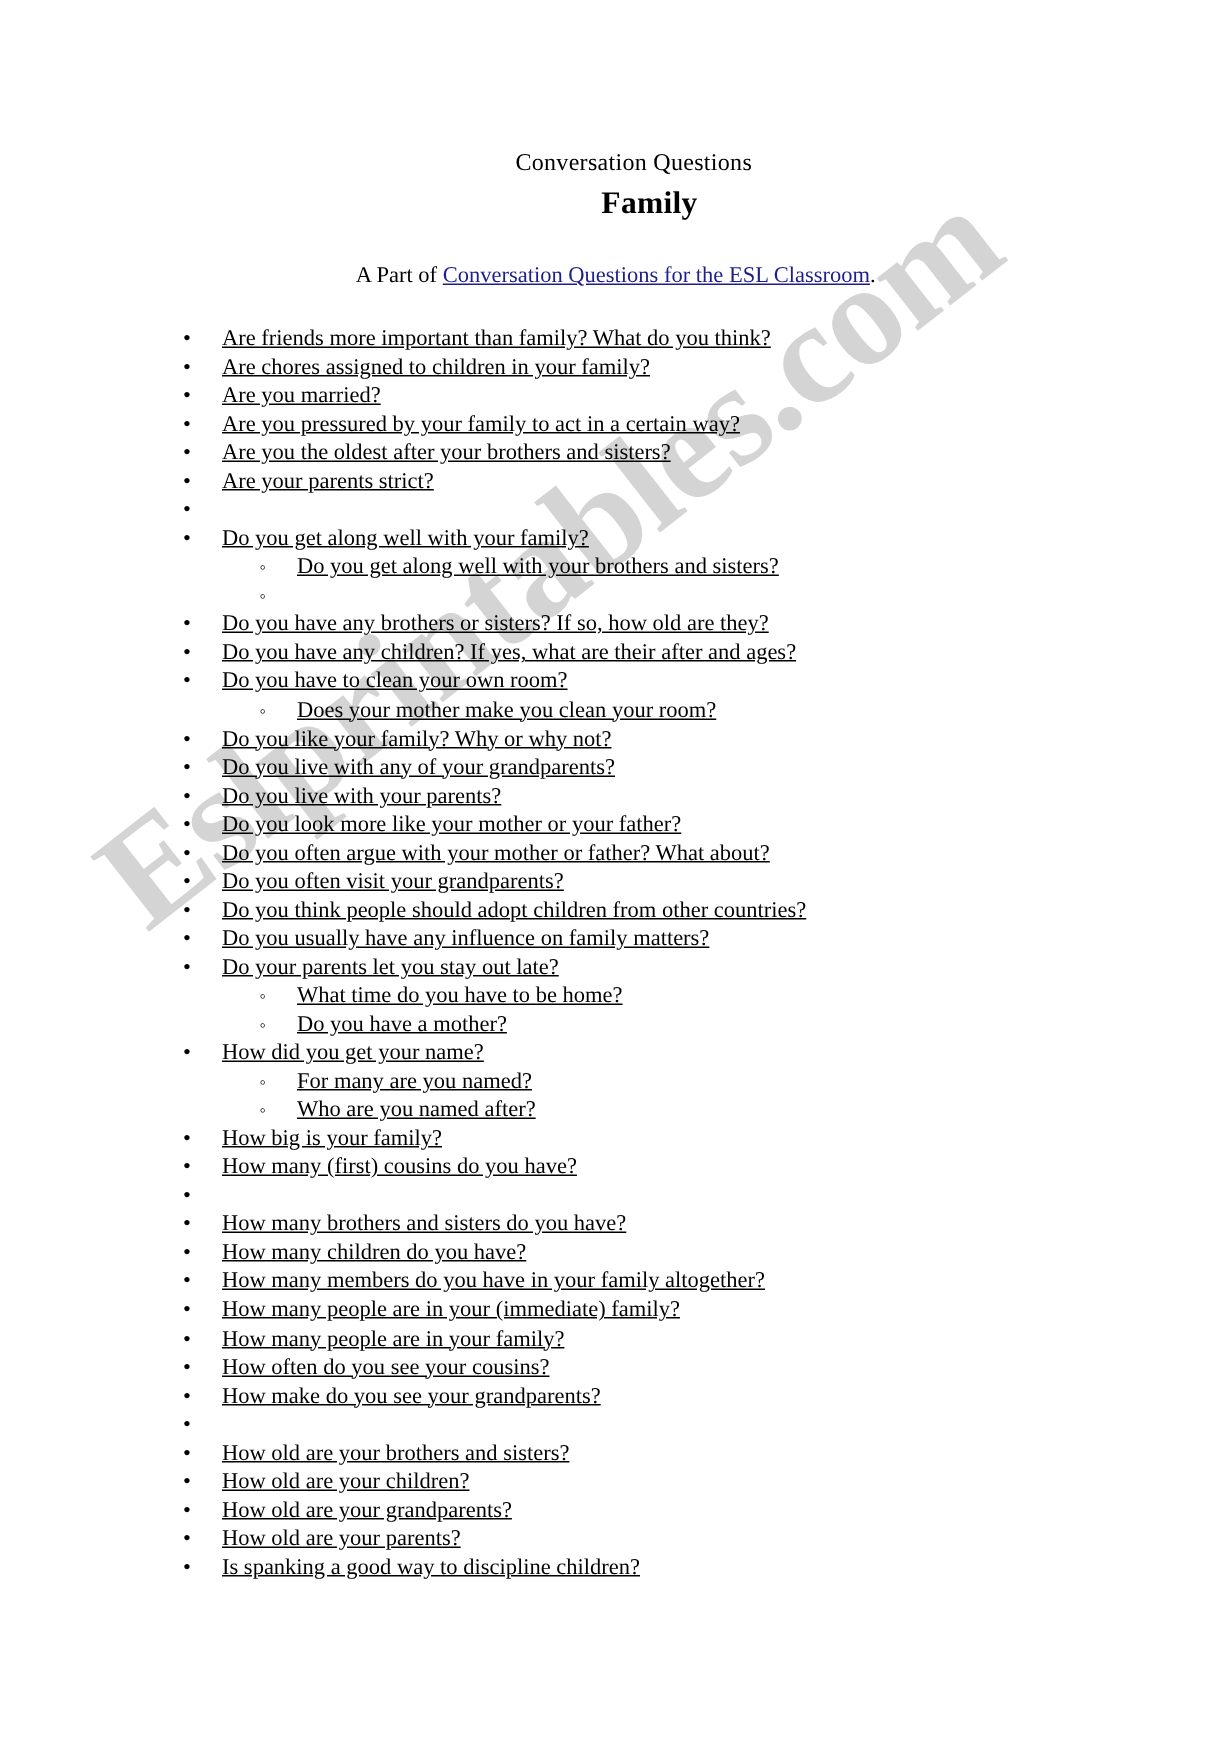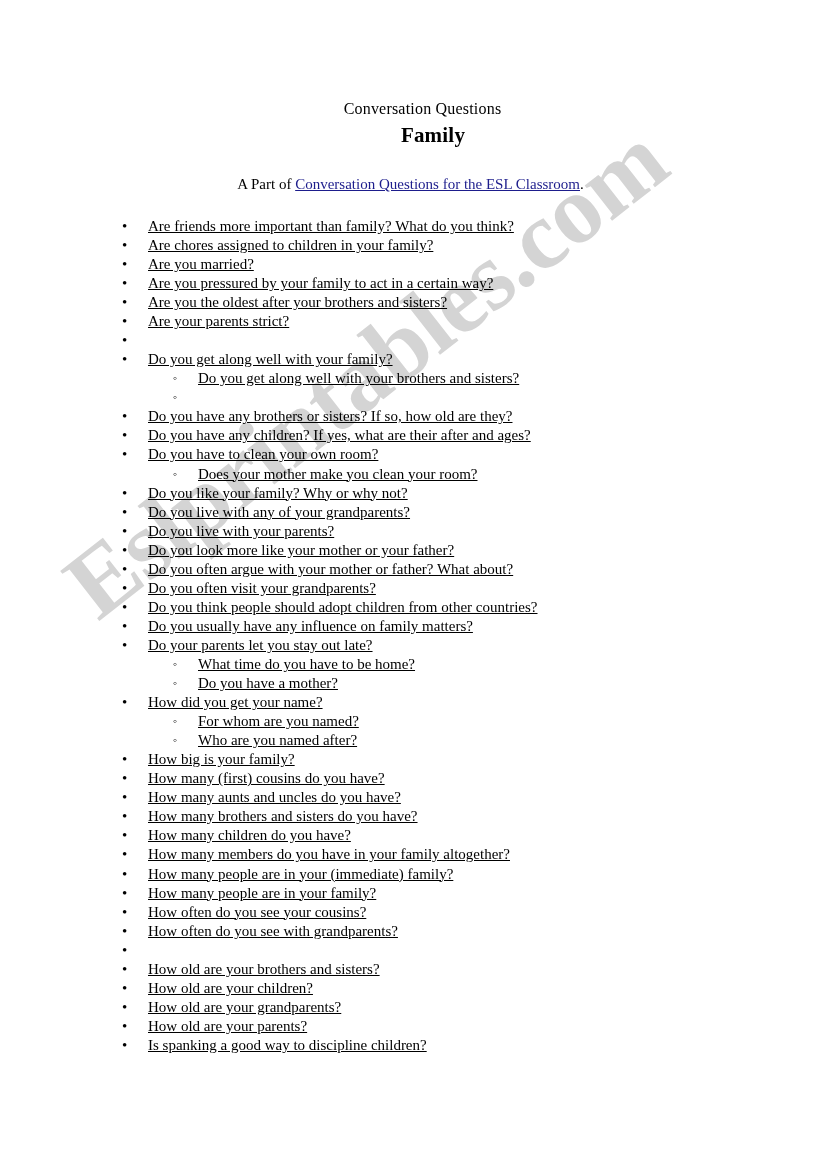--- a/index.html
+++ b/index.html
@@ -152,32 +152,32 @@
         <li class="q-item"><span class="bullet">•</span><span class="q-text">Do you live with your parents?</span></li>
         <li class="q-item"><span class="bullet">•</span><span class="q-text">Do you look more like your mother or your father?</span></li>
         <li class="q-item"><span class="bullet">•</span><span class="q-text">Do you often argue with your mother or father? What about?</span></li>
         <li class="q-item"><span class="bullet">•</span><span class="q-text">Do you often visit your grandparents?</span></li>
         <li class="q-item"><span class="bullet">•</span><span class="q-text">Do you think people should adopt children from other countries?</span></li>
         <li class="q-item"><span class="bullet">•</span><span class="q-text">Do you usually have any influence on family matters?</span></li>
         <li class="q-item"><span class="bullet">•</span><span class="q-text">Do your parents let you stay out late?</span></li>
         <li class="q-item level-2"><span class="bullet">◦</span><span class="q-text">What time do you have to be home?</span></li>
         <li class="q-item level-2"><span class="bullet">◦</span><span class="q-text">Do you have a mother?</span></li>
         <li class="q-item"><span class="bullet">•</span><span class="q-text">How did you get your name?</span></li>
-        <li class="q-item level-2"><span class="bullet">◦</span><span class="q-text">For whom are you named?</span></li>
+        <li class="q-item level-2"><span class="bullet">◦</span><span class="q-text">For many are you named?</span></li>
         <li class="q-item level-2"><span class="bullet">◦</span><span class="q-text">Who are you named after?</span></li>
         <li class="q-item"><span class="bullet">•</span><span class="q-text">How big is your family?</span></li>
         <li class="q-item"><span class="bullet">•</span><span class="q-text">How many (first) cousins do you have?</span></li>
-        <li class="q-item"><span class="bullet">•</span><span class="q-text">How many aunts and uncles do you have?</span></li>
+        <li class="q-item"><span class="bullet">•</span></li>
         <li class="q-item"><span class="bullet">•</span><span class="q-text">How many brothers and sisters do you have?</span></li>
         <li class="q-item"><span class="bullet">•</span><span class="q-text">How many children do you have?</span></li>
         <li class="q-item"><span class="bullet">•</span><span class="q-text">How many members do you have in your family altogether?</span></li>
         <li class="q-item"><span class="bullet">•</span><span class="q-text">How many people are in your (immediate) family?</span></li>
         <li class="q-item"><span class="bullet">•</span><span class="q-text">How many people are in your family?</span></li>
         <li class="q-item"><span class="bullet">•</span><span class="q-text">How often do you see your cousins?</span></li>
-        <li class="q-item"><span class="bullet">•</span><span class="q-text">How often do you see with grandparents?</span></li>
+        <li class="q-item"><span class="bullet">•</span><span class="q-text">How make do you see your grandparents?</span></li>
         <li class="q-item"><span class="bullet">•</span></li>
         <li class="q-item"><span class="bullet">•</span><span class="q-text">How old are your brothers and sisters?</span></li>
         <li class="q-item"><span class="bullet">•</span><span class="q-text">How old are your children?</span></li>
         <li class="q-item"><span class="bullet">•</span><span class="q-text">How old are your grandparents?</span></li>
         <li class="q-item"><span class="bullet">•</span><span class="q-text">How old are your parents?</span></li>
         <li class="q-item"><span class="bullet">•</span><span class="q-text">Is spanking a good way to discipline children?</span></li>
       </ul>
 
   </div>
 </div>

